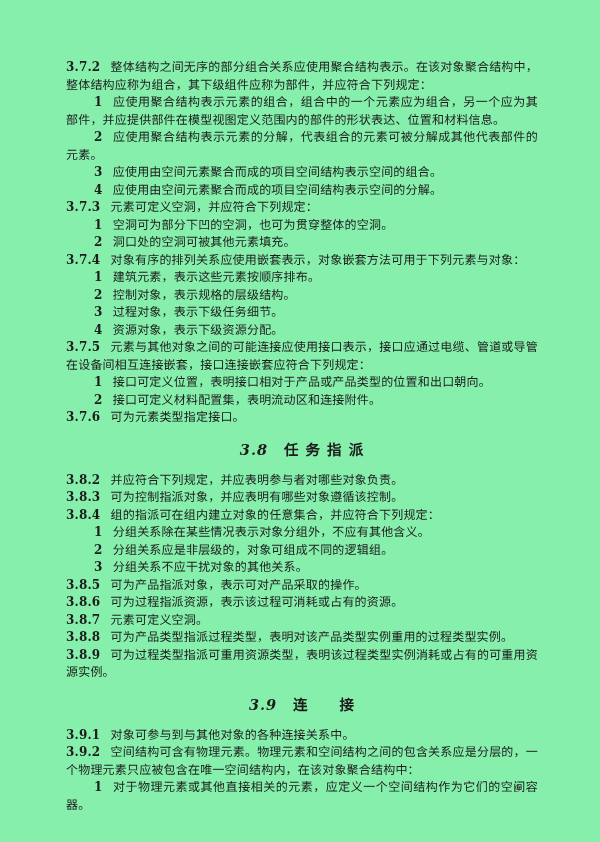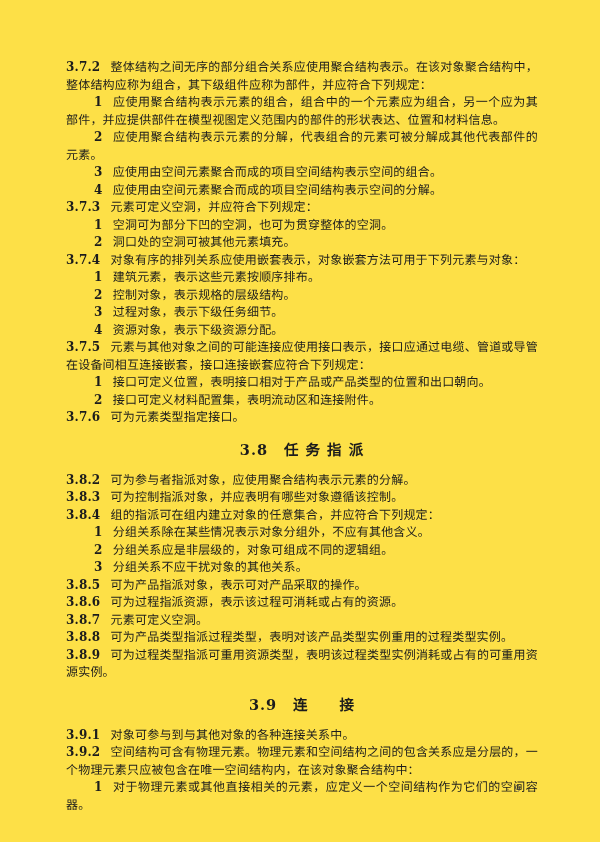--- a/index.html
+++ b/index.html
@@ -13,21 +13,21 @@
     overflow: hidden;
     position: relative;
     font-family: "DejaVu Serif", "Liberation Serif", serif;
     color: #1c1c1c;
   }
   .page {
     position: absolute;
     top: 0; left: 0;
     width: 600px;
     height: 842px;
-    background: #fde047;
+    background: #86efac;
   }
   .doc-body {
     position: absolute;
     top: 59px;
     left: 66px;
     width: 472px;
     font-size: 12px;
     line-height: 17.5px;
   }
   p.clause, p.sub {
@@ -42,21 +42,21 @@
     white-space: nowrap;
   }
   h2.sec-heading {
     margin: 13px 0 12px 0;
     font-size: 14.5px;
     line-height: 20px;
     font-weight: bold;
     text-align: center;
     letter-spacing: 1px;
   }
-  h2.sec-heading .sec-num { margin-right: 1.1em; font-weight: bold; }
+  h2.sec-heading .sec-num { margin-right: 1.1em; font-weight: bold; font-style: italic; }
   .page-number {
     position: absolute;
     top: 783px;
     right: 70px;
     font-size: 9.5px;
     color: #444;
     letter-spacing: 2px;
     font-family: "DejaVu Serif", "Liberation Serif", serif;
   }
   .page-number .dot { font-size: 8px; color: #333; }
@@ -78,21 +78,21 @@
       <p class="clause"><span class="num">3.7.4</span><span class="txt">对象有序的排列关系应使用嵌套表示，对象嵌套方法可用于下列元素与对象：</span></p>
       <p class="sub"><span class="num">1</span><span class="txt">建筑元素，表示这些元素按顺序排布。</span></p>
       <p class="sub"><span class="num">2</span><span class="txt">控制对象，表示规格的层级结构。</span></p>
       <p class="sub"><span class="num">3</span><span class="txt">过程对象，表示下级任务细节。</span></p>
       <p class="sub"><span class="num">4</span><span class="txt">资源对象，表示下级资源分配。</span></p>
       <p class="clause"><span class="num">3.7.5</span><span class="txt">元素与其他对象之间的可能连接应使用接口表示，接口应通过电缆、管道或导管在设备间相互连接嵌套，接口连接嵌套应符合下列规定：</span></p>
       <p class="sub"><span class="num">1</span><span class="txt">接口可定义位置，表明接口相对于产品或产品类型的位置和出口朝向。</span></p>
       <p class="sub"><span class="num">2</span><span class="txt">接口可定义材料配置集，表明流动区和连接附件。</span></p>
       <p class="clause"><span class="num">3.7.6</span><span class="txt">可为元素类型指定接口。</span></p>
       <h2 class="sec-heading"><span class="sec-num">3.8</span><span class="sec-title">任  务  指  派</span></h2>
-      <p class="clause"><span class="num">3.8.2</span><span class="txt">可为参与者指派对象，应使用聚合结构表示元素的分解。</span></p>
+      <p class="clause"><span class="num">3.8.2</span><span class="txt">并应符合下列规定，并应表明参与者对哪些对象负责。</span></p>
       <p class="clause"><span class="num">3.8.3</span><span class="txt">可为控制指派对象，并应表明有哪些对象遵循该控制。</span></p>
       <p class="clause"><span class="num">3.8.4</span><span class="txt">组的指派可在组内建立对象的任意集合，并应符合下列规定：</span></p>
       <p class="sub"><span class="num">1</span><span class="txt">分组关系除在某些情况表示对象分组外，不应有其他含义。</span></p>
       <p class="sub"><span class="num">2</span><span class="txt">分组关系应是非层级的，对象可组成不同的逻辑组。</span></p>
       <p class="sub"><span class="num">3</span><span class="txt">分组关系不应干扰对象的其他关系。</span></p>
       <p class="clause"><span class="num">3.8.5</span><span class="txt">可为产品指派对象，表示可对产品采取的操作。</span></p>
       <p class="clause"><span class="num">3.8.6</span><span class="txt">可为过程指派资源，表示该过程可消耗或占有的资源。</span></p>
       <p class="clause"><span class="num">3.8.7</span><span class="txt">元素可定义空洞。</span></p>
       <p class="clause"><span class="num">3.8.8</span><span class="txt">可为产品类型指派过程类型，表明对该产品类型实例重用的过程类型实例。</span></p>
       <p class="clause"><span class="num">3.8.9</span><span class="txt">可为过程类型指派可重用资源类型，表明该过程类型实例消耗或占有的可重用资源实例。</span></p>

